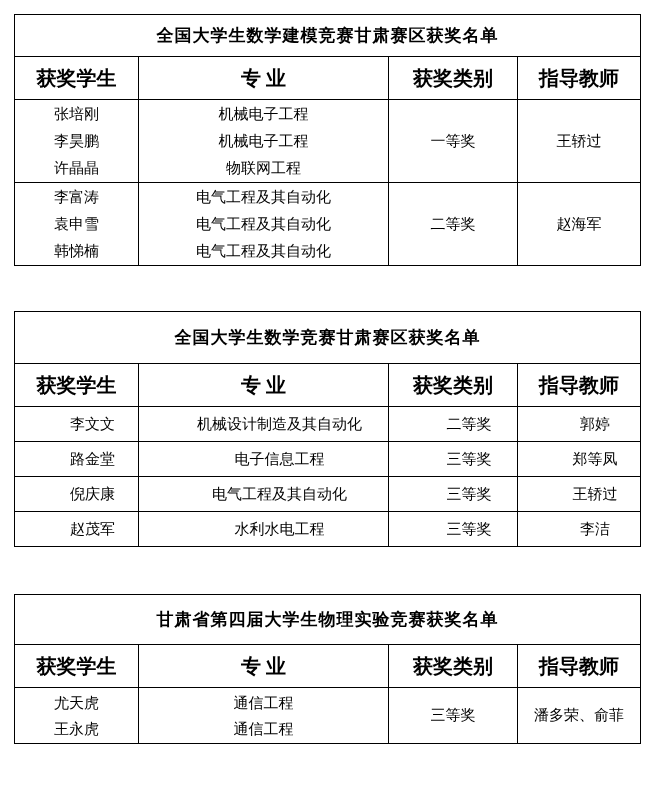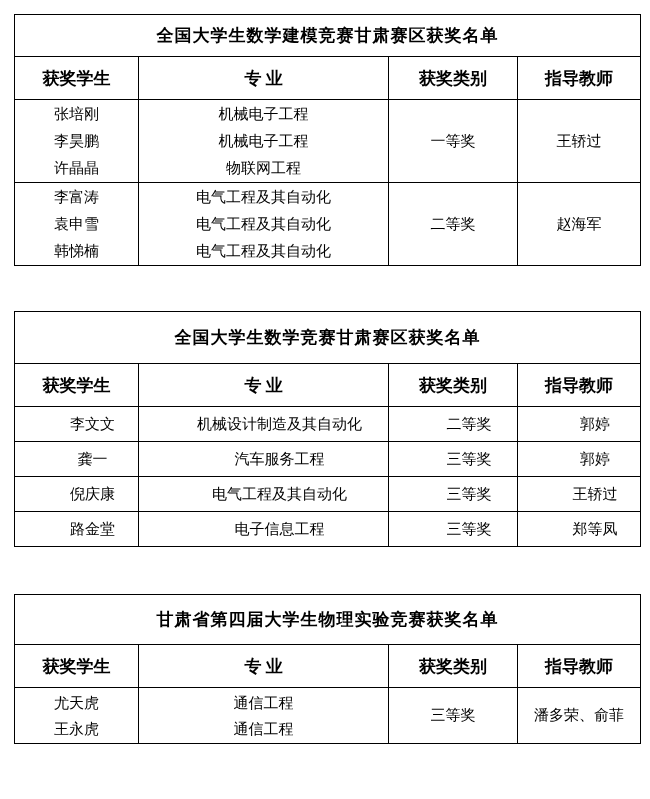--- a/index.html
+++ b/index.html
@@ -35,21 +35,21 @@
     font-weight: bold;
     font-size: 17px;
     letter-spacing: 1px;
   }
   #table-1 .title-cell { height: 41px; }
   #table-2 .title-cell { height: 51px; margin-left: 44px; }
   #table-3 .title-cell { height: 49px; }
 
   .header-cell {
     font-weight: bold;
-    font-size: 17px;
+    font-size: 20px;
     height: 42px;
   }
 
   .body-cell {
     font-size: 15px;
     font-weight: normal;
   }
   #table-1 .group-row td { height: 82px; }
   #table-2 .data-row td  { height: 34px; padding-left: 32px; }
   #table-3 .group-row td { height: 55px; }
@@ -125,36 +125,36 @@
     <th class="header-cell">获奖类别</th>
     <th class="header-cell">指导教师</th>
   </tr>
   <tr class="data-row">
     <td class="body-cell">李文文</td>
     <td class="body-cell">机械设计制造及其自动化</td>
     <td class="body-cell">二等奖</td>
     <td class="body-cell">郭婷</td>
   </tr>
   <tr class="data-row">
-    <td class="body-cell">龚一</td>
-    <td class="body-cell">汽车服务工程</td>
+    <td class="body-cell">路金堂</td>
+    <td class="body-cell">电子信息工程</td>
     <td class="body-cell">三等奖</td>
-    <td class="body-cell">郭婷</td>
+    <td class="body-cell">郑等凤</td>
   </tr>
   <tr class="data-row">
     <td class="body-cell">倪庆康</td>
     <td class="body-cell">电气工程及其自动化</td>
     <td class="body-cell">三等奖</td>
     <td class="body-cell">王轿过</td>
   </tr>
   <tr class="data-row">
-    <td class="body-cell">路金堂</td>
-    <td class="body-cell">电子信息工程</td>
+    <td class="body-cell">赵茂军</td>
+    <td class="body-cell">水利水电工程</td>
     <td class="body-cell">三等奖</td>
-    <td class="body-cell">郑等凤</td>
+    <td class="body-cell">李洁</td>
   </tr>
 </tbody>
   </table>
 
 <table class="award-table" id="table-3">
   <colgroup>
     <col style="width:124px">
       <col style="width:250px">
       <col style="width:129px">
       <col style="width:123px">

